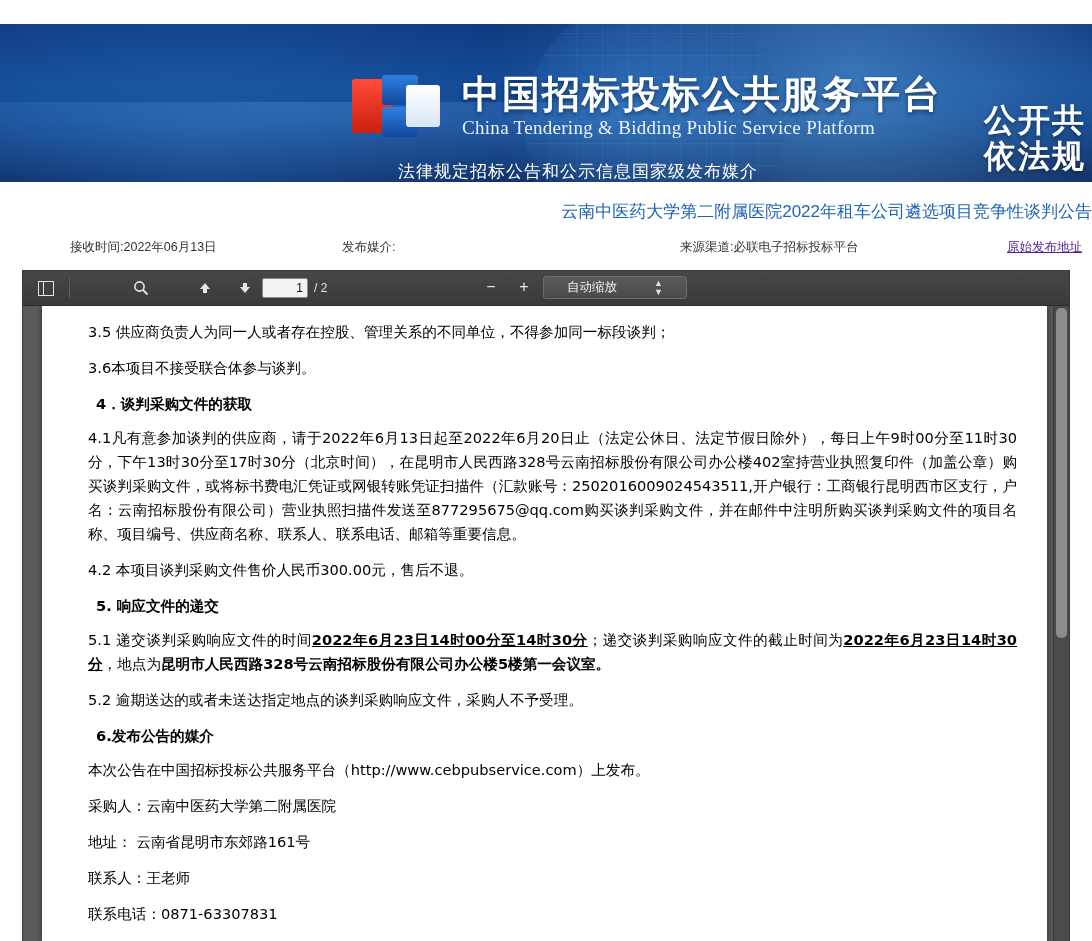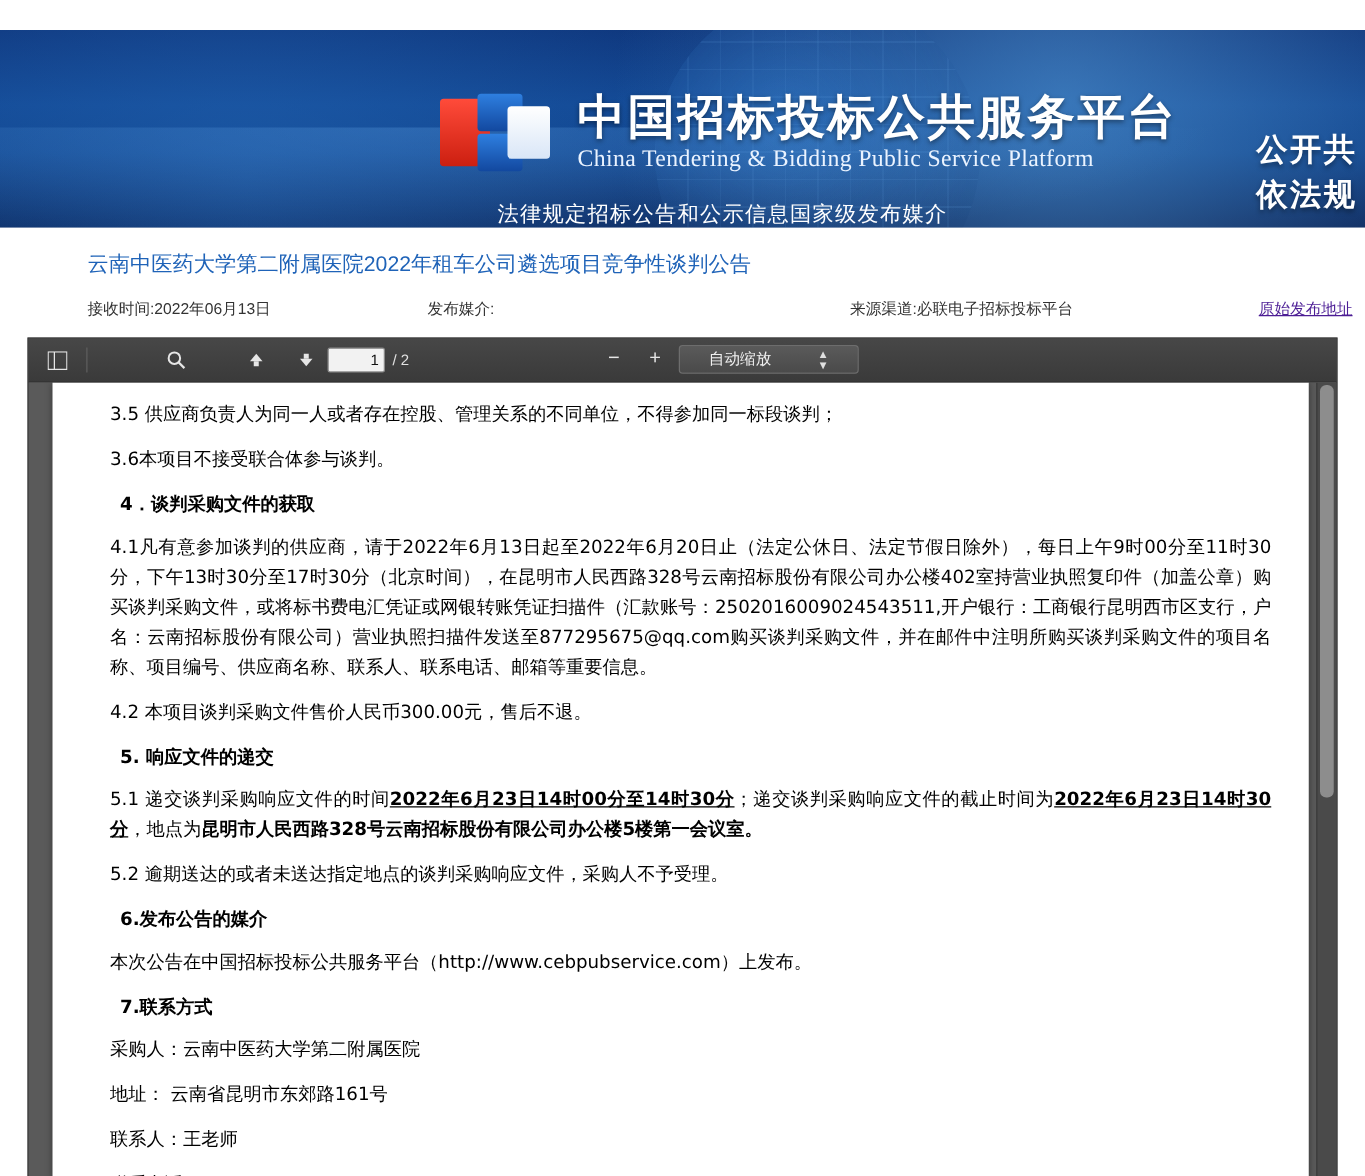--- a/index.html
+++ b/index.html
@@ -48,28 +48,28 @@
   .logo-text .en{
     font-size:19px;color:#eaf3ff;letter-spacing:.3px;line-height:24px;
     font-family:"Liberation Serif","DejaVu Serif",serif;
   }
   .banner-sub{
     position:absolute;left:398px;top:136px;
     font-size:17px;color:#ffffff;letter-spacing:1px;
   }
   .banner-right{
     position:absolute;right:6px;top:78px;text-align:center;
-    font-size:25px;font-weight:bold;color:#ffffff;line-height:36px;letter-spacing:2px;
+    font-size:32px;font-weight:bold;color:#ffffff;line-height:36px;letter-spacing:2px;
     text-shadow:0 2px 4px rgba(0,0,0,.4);
   }
 
   
   .article{padding:0 0 0 0;background:#fff;}
   .article-title{
-    margin:18px 0 0 70px;font-size:17px;color:#1f63b8;font-weight:normal;
+    margin:18px 0 0 70px;font-size:17px;color:#1f63b8;font-weight:normal;text-align:right;
   }
   .meta-row{
     margin:16px 0 0 70px;position:relative;height:24px;font-size:12.5px;color:#333;
   }
   .meta-row .m1{position:absolute;left:0;top:0;}
   .meta-row .m2{position:absolute;left:272px;top:0;}
   .meta-row .m3{position:absolute;left:610px;top:0;}
   .meta-row .m4{position:absolute;right:10px;top:0;color:#4c1d95;text-decoration:underline;cursor:pointer;}
 
   
@@ -211,21 +211,20 @@
           <p class="body"><span>3.5 供应商负责人为同一人或者存在控股、管理关系的不同单位，不得参加同一标段谈判；</span></p>
           <p class="body"><span>3.6本项目不接受联合体参与谈判。</span></p>
           <p class="h"><span>4．谈判采购文件的获取</span></p>
           <p class="body"><span>4.1凡有意参加谈判的供应商，请于</span><span class="u">2022年6月13日起至2022年6月20日止</span><span>（法定公休日、法定节假日除外），每日上午9时00分至11时30分，下午13时30分至17时30分（北京时间），在昆明市人民西路328号云南招标股份有限公司办公楼402室持营业执照复印件（加盖公章）购买谈判采购文件，或将标书费电汇凭证或网银转账凭证扫描件（汇款账号：2502016009024543511,开户银行：工商银行昆明西市区支行，户名：云南招标股份有限公司）营业执照扫描件发送至877295675@qq.com购买谈判采购文件，并在邮件中注明所购买谈判采购文件的项目名称、项目编号、供应商名称、联系人、联系电话、邮箱等重要信息。</span></p>
           <p class="body"><span>4.2 本项目谈判采购文件售价人民币300.00元，售后不退。</span></p>
           <p class="h"><span>5. 响应文件的递交</span></p>
           <p class="body"><span>5.1 递交谈判采购响应文件的时间</span><span class="bu">2022年6月23日14时00分至14时30分</span><span>；递交谈判采购响应文件的截止时间为</span><span class="bu">2022年6月23日14时30分</span><span>，地点为</span><span class="b">昆明市人民西路328号云南招标股份有限公司办公楼5楼第一会议室。</span></p>
           <p class="body"><span>5.2 逾期送达的或者未送达指定地点的谈判采购响应文件，采购人不予受理。</span></p>
           <p class="h"><span>6.发布公告的媒介</span></p>
           <p class="body"><span>本次公告在中国招标投标公共服务平台（http://www.cebpubservice.com）上发布。</span></p>
-          <p class="h"><span>7.联系方式</span></p>
           <p class="body"><span>采购人：云南中医药大学第二附属医院</span></p>
           <p class="body"><span>地址： 云南省昆明市东郊路161号</span></p>
           <p class="body"><span>联系人：王老师</span></p>
           <p class="body"><span>联系电话：0871-63307831</span></p>
         </div>
     </div>
     <div class="pdf-scrollbar">
       <div class="thumb"></div>
     </div>
   </div>

